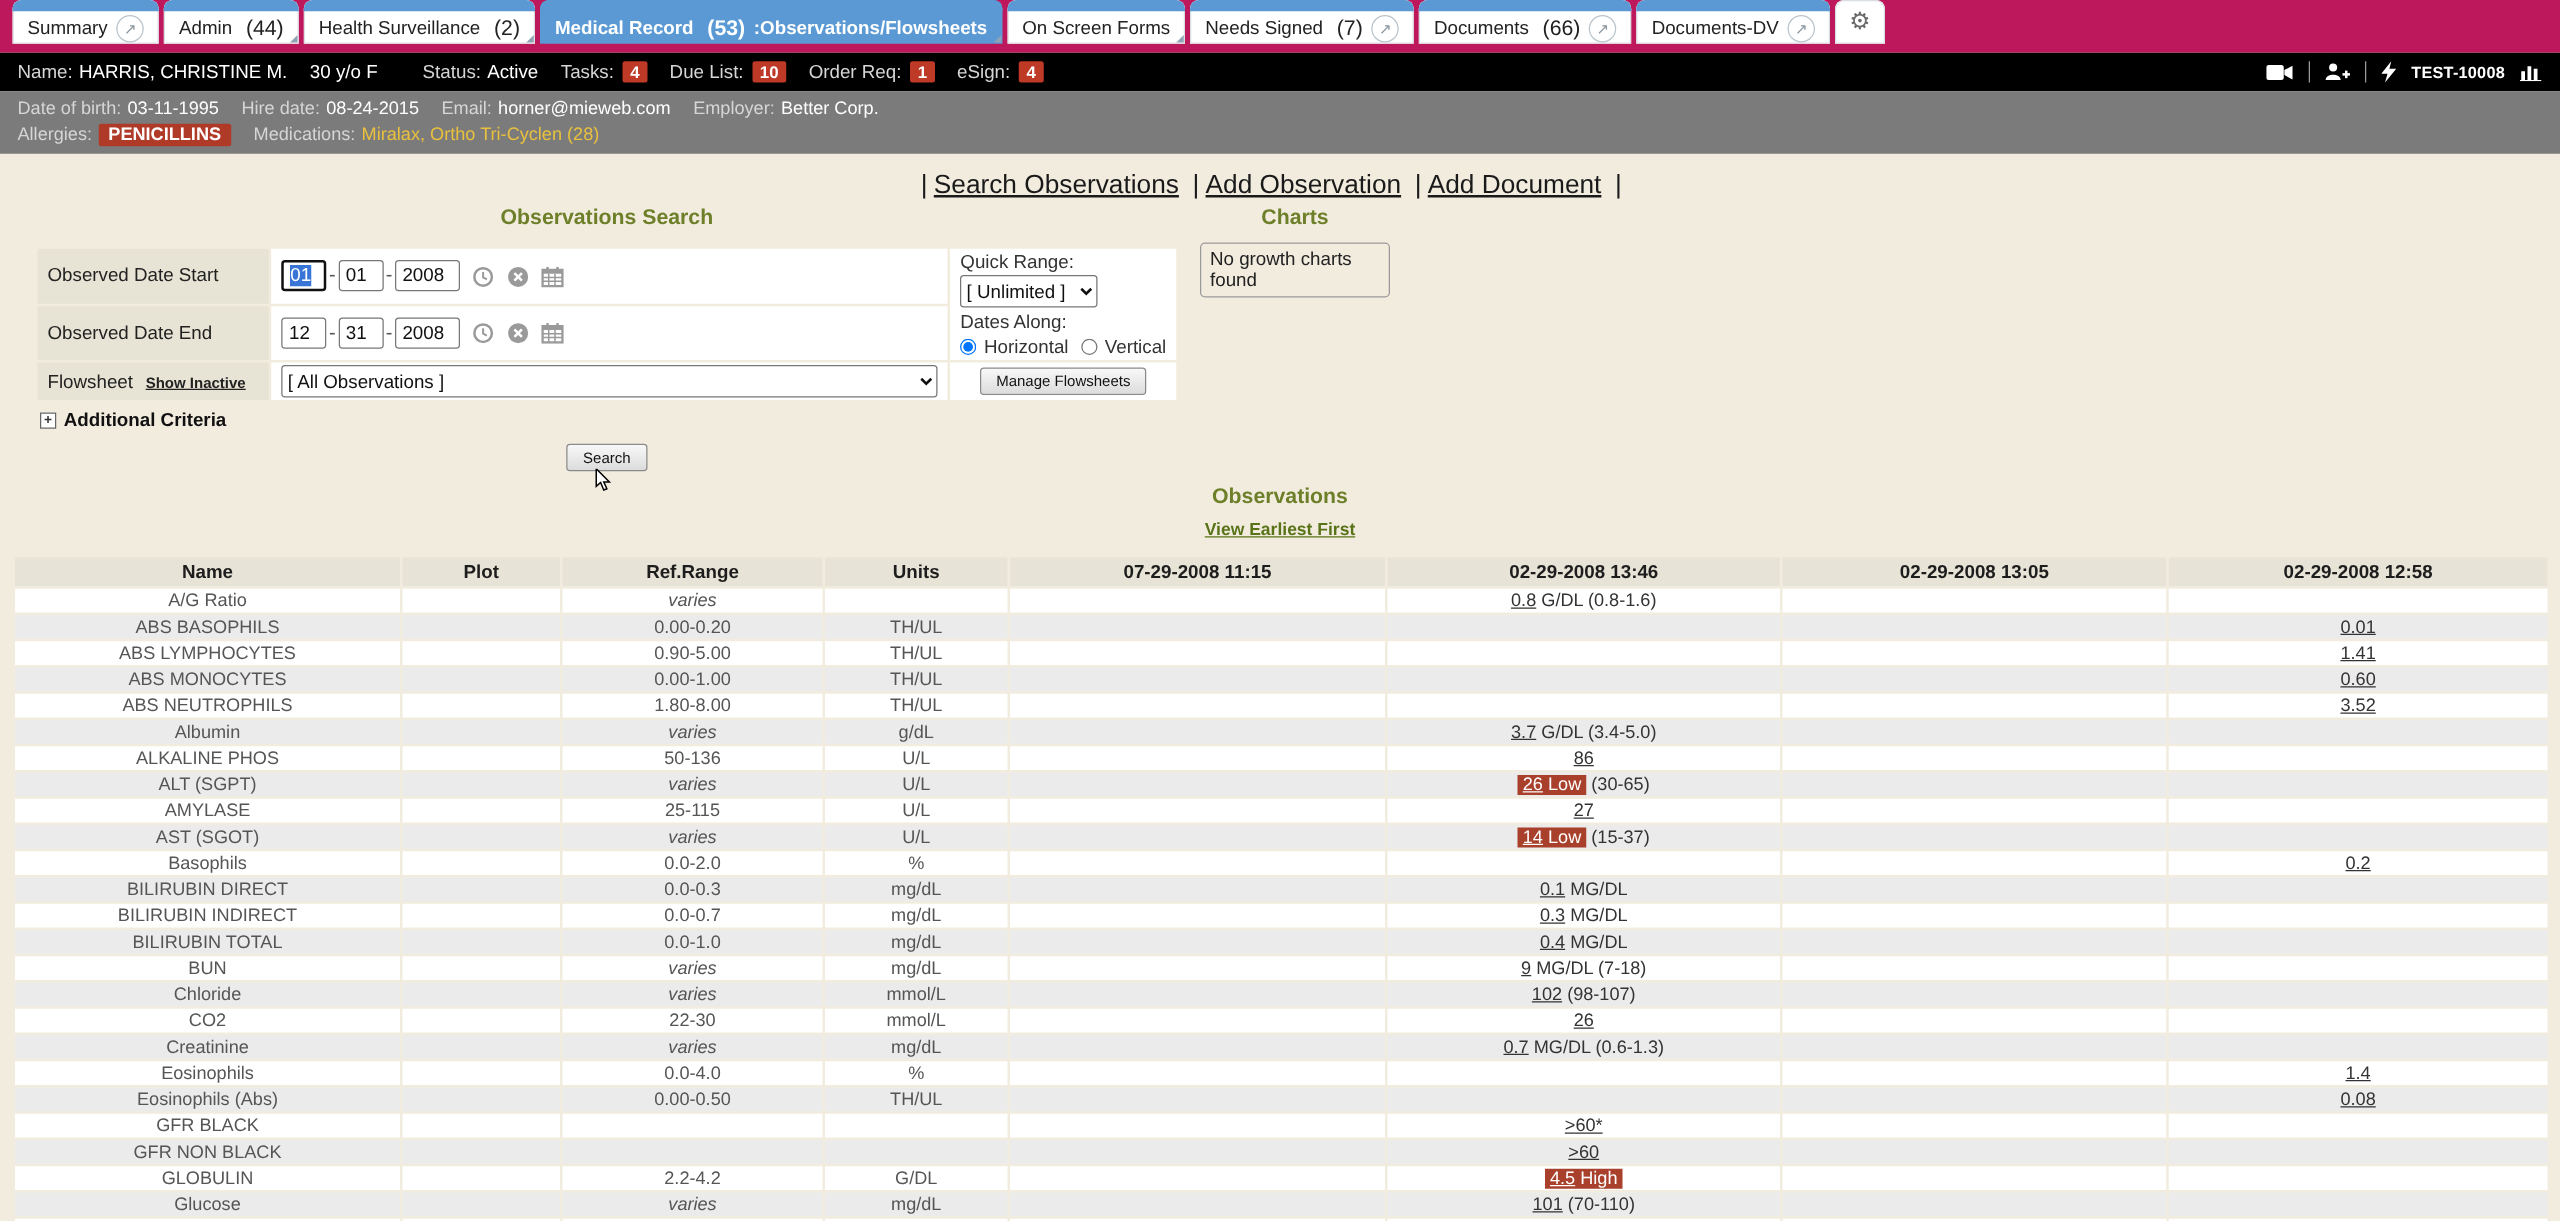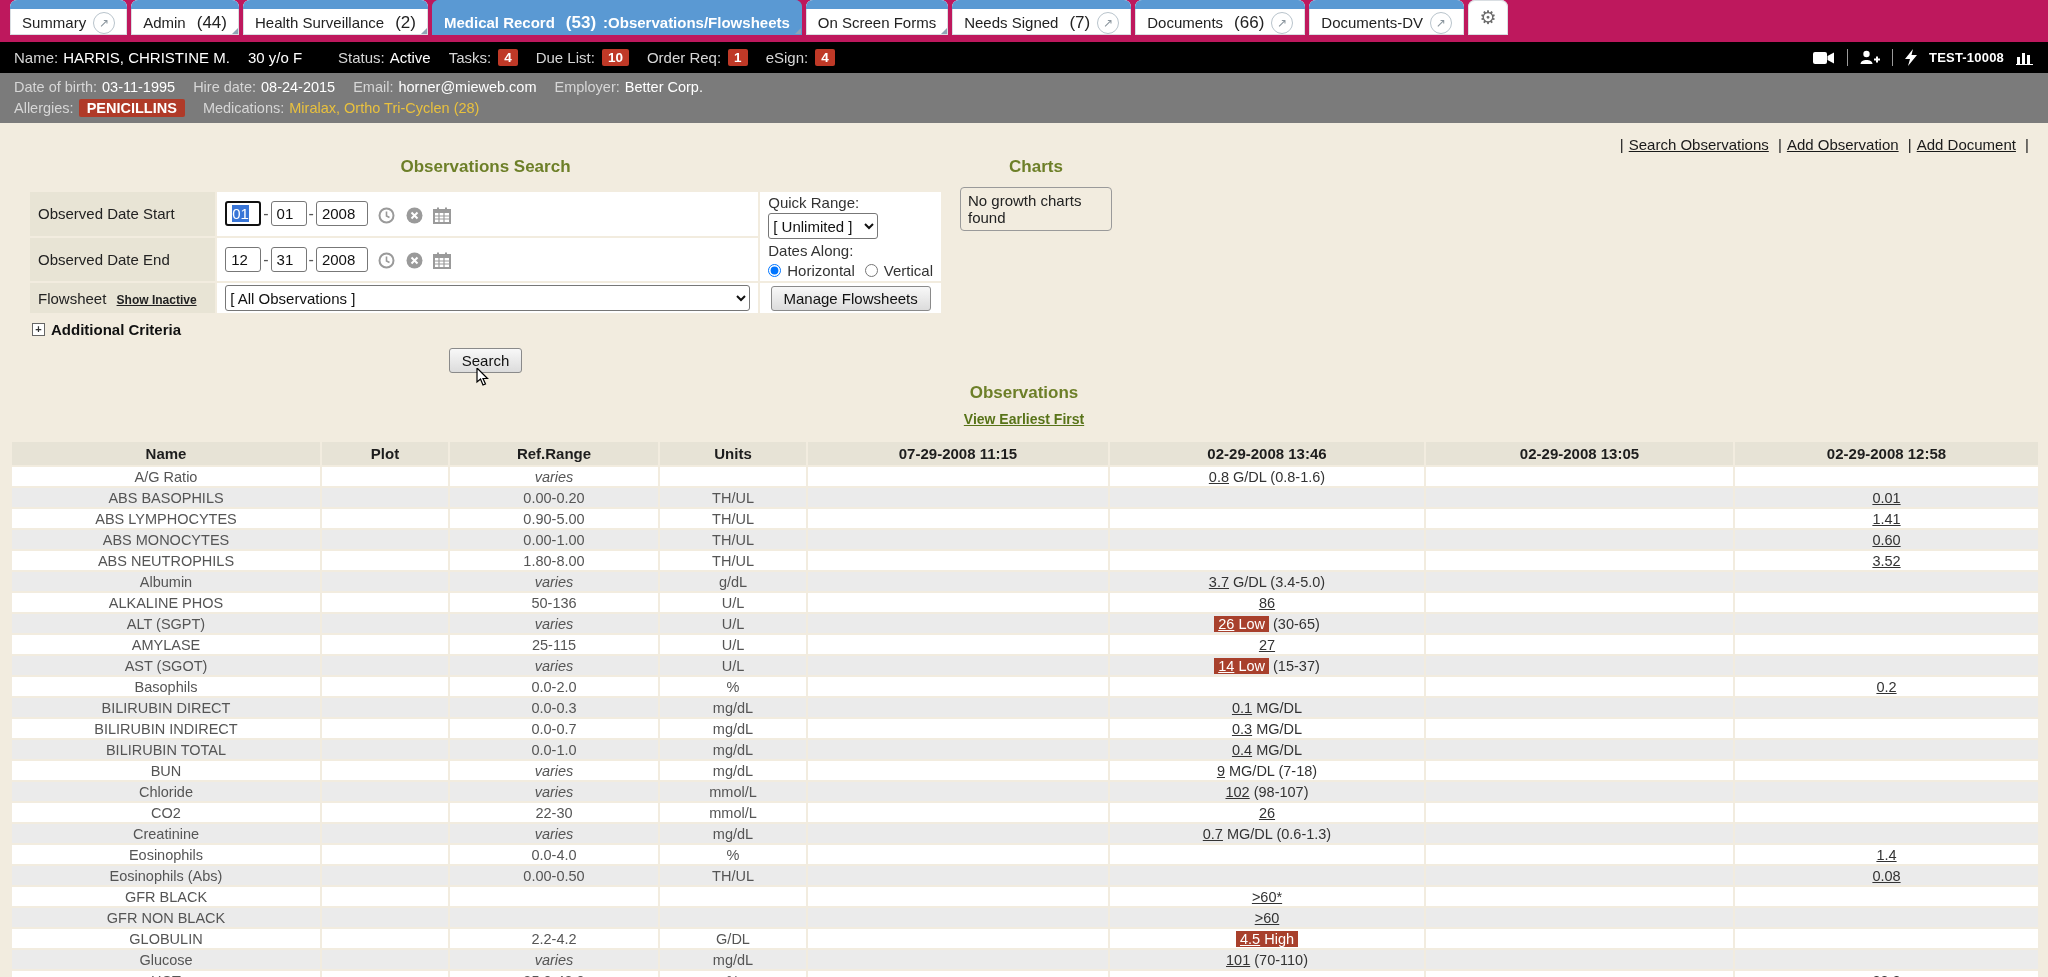--- a/index.html
+++ b/index.html
@@ -64,21 +64,21 @@
     background:#b03a28; color:#fff; font-weight:bold; padding:1px 8px; border-radius:2px;
   }
   .medlink { color:#e9c13e; text-decoration:none; cursor:pointer; }
   .pright { margin-left:auto; display:flex; align-items:center; gap:12px; }
   .pdiv { width:1px; height:17px; background:#9a9a9a; }
   .pid { font-weight:bold; font-size:13px; letter-spacing:0.2px; }
   .picon svg { display:block; }
 
   
   .main { position:relative; }
-  .actions { text-align:right; padding:13px 14px 2px 0; font-size:15px; color:#1a1a1a; }
+  .actions { text-align:center; padding:13px 14px 2px 0; font-size:21px; color:#1a1a1a; }
   .actions a { color:#1a1a1a; text-decoration:underline; cursor:pointer; }
   .actions .sep { margin:0 5px; }
 
   .legend-row { display:flex; align-items:center; gap:8px;flex-direction:column; }
   .legend-row .line { flex:1; border-top:1px solid #b9b29f; margin-top:2px; }
   .legend-text { font-size:17px; font-weight:bold; color:#6d7f28; white-space:nowrap; }
   .green-link { font-size:14px; font-weight:bold; color:#587318; text-decoration:underline; cursor:pointer; white-space:nowrap; }
 
   .form-section { position:relative; margin:2px 0 0 28px; }
   .search-box { width:915px; }
@@ -96,21 +96,21 @@
     font-size:15px; color:#111; min-width:36px; justify-content:flex-start;
   }
   .dinput.yr { min-width:52px; }
   .dinput.focus { border:2px solid #111; }
   .dinput.focus .selhl { background:#3875d7; color:#fff; }
   .dash { color:#555; margin:0 2px; }
   .icon-btn { display:inline-flex; margin-left:6px; vertical-align:middle; cursor:pointer; }
 
   .gray-btn {
     background:linear-gradient(#f8f8f8,#dcdcdc); border:1px solid #8a8a8a;
-    border-radius:3px; font-size:15px; padding:3px 12px; color:#111;
+    border-radius:3px; font-size:12px; padding:3px 12px; color:#111;
     font-family:inherit; cursor:pointer;
   }
   select {
     font-family:inherit; font-size:15px; height:26px; border:1px solid #777;
     border-radius:3px; background:#fff; color:#111;
   }
   .fs-select { width:525px; }
   .qr-select { width:110px; margin:2px 0 3px 0; }
   .radio-line { display:flex; align-items:center; gap:4px; margin-top:3px; font-size:15px; }
   .radio-line input { margin:0 2px 0 0; }

